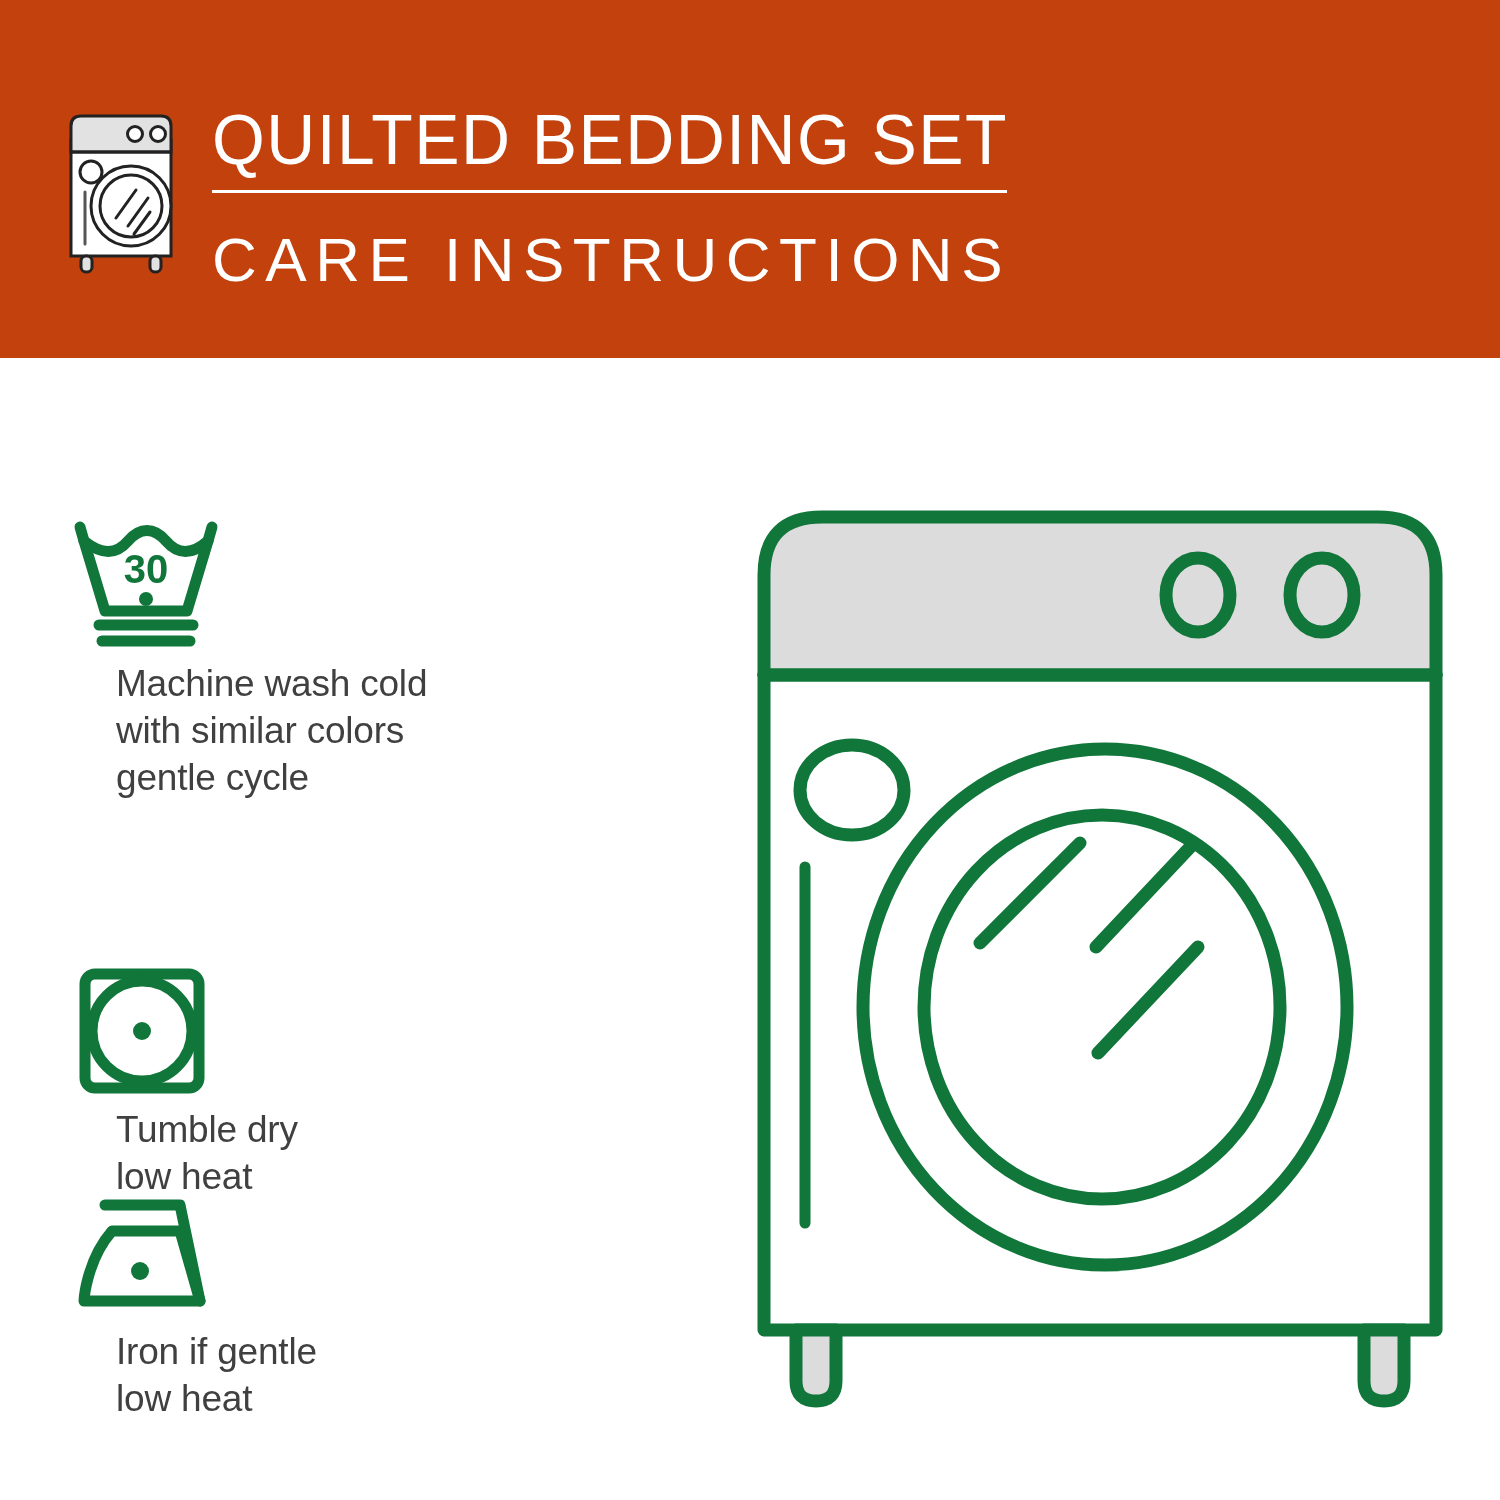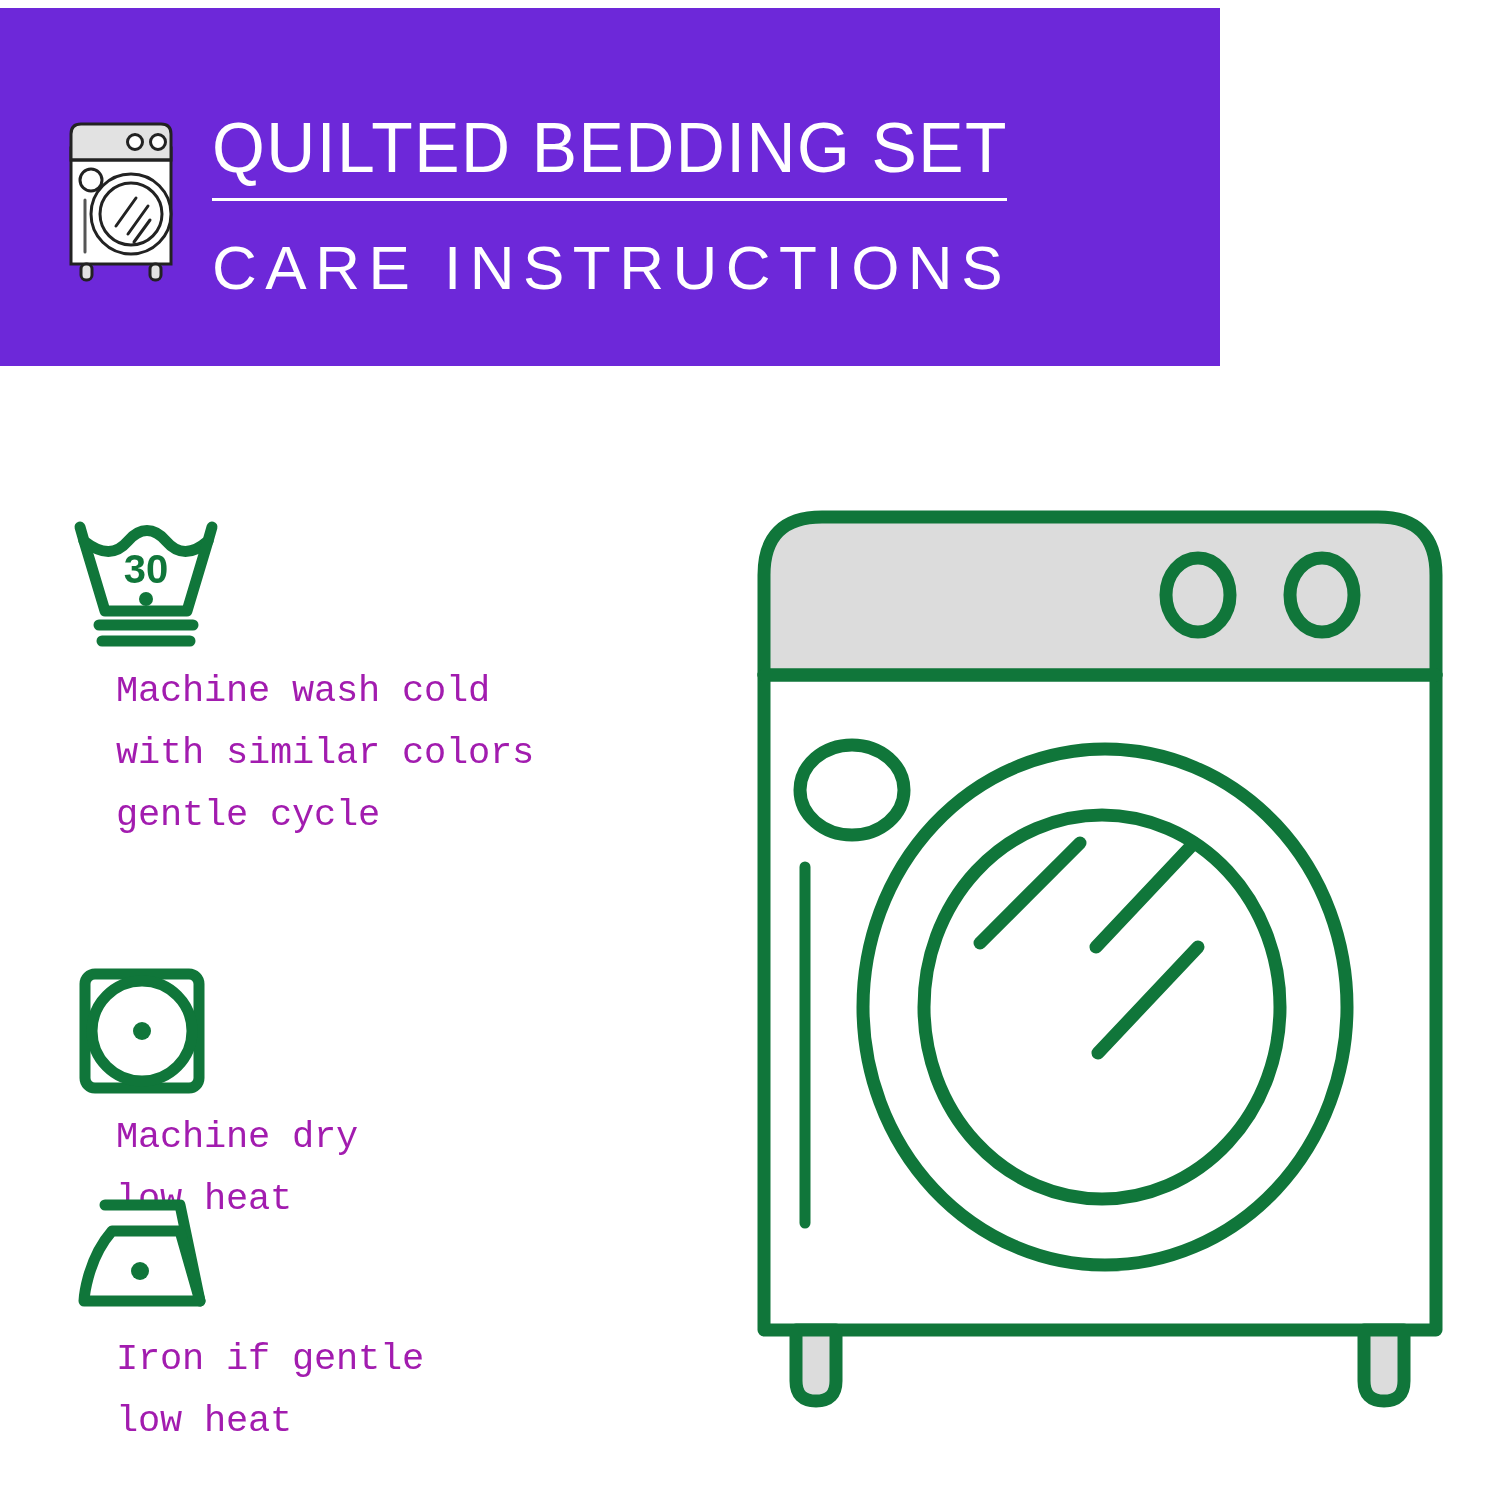--- a/index.html
+++ b/index.html
@@ -15,24 +15,24 @@
     width: 1500px;
     height: 1500px;
     background: #ffffff;
     overflow: hidden;
   }
 
   
   .header {
     position: absolute;
     left: 0;
-    top: 8px;
-    width: 1220px;
+    top: 0;
+    width: 1500px;
     height: 358px;
-    background: #6d28d9;
+    background: #c2410c;
     box-sizing: border-box;
   }
   .header-inner {
     position: absolute;
     left: 62px;
     top: 98px;
     display: flex;
     align-items: flex-start;
   }
   .header-icon {
@@ -101,27 +101,26 @@
     width: 160px;
     height: 150px;
     display: flex;
     align-items: center;
     justify-content: flex-start;
   }
   .care-symbol svg { display: block; }
 
   .care-text {
     flex: 1 1 auto;
-    color: #a21caf;
+    color: #404040;
     font-size: 37px;
-    line-height: 62px;
+    line-height: 47px;
     letter-spacing: -0.2px;
     padding-left: 44px;
     white-space: pre-line;
-    font-family: Liberation Mono, monospace;
   }
 
   
   .machine {
     position: absolute;
     left: 750px;
     top: 495px;
     width: 700px;
     height: 920px;
   }
@@ -197,21 +196,21 @@
     <div class="care-row r2">
       <div class="care-symbol">
         <svg viewBox="0 0 160 140" width="160" height="140" xmlns="http://www.w3.org/2000/svg">
           <g fill="none" stroke="#10763a" stroke-width="11" stroke-linejoin="round">
             <rect x="13" y="13" width="114" height="114" rx="10"></rect>
             <circle cx="70" cy="70" r="50"></circle>
           </g>
           <circle cx="70" cy="70" r="9" fill="#10763a"></circle>
         </svg>
       </div>
-      <div class="care-text">Machine dry
+      <div class="care-text">Tumble dry
 low heat</div>
     </div>
 
     <div class="care-row r3">
       <div class="care-symbol">
         <svg viewBox="0 0 160 140" width="160" height="140" xmlns="http://www.w3.org/2000/svg">
           <g fill="none" stroke="#10763a" stroke-width="11" stroke-linecap="round" stroke-linejoin="round">
 
             <path d="M33 22 L108 22 L128 118"></path>
 

